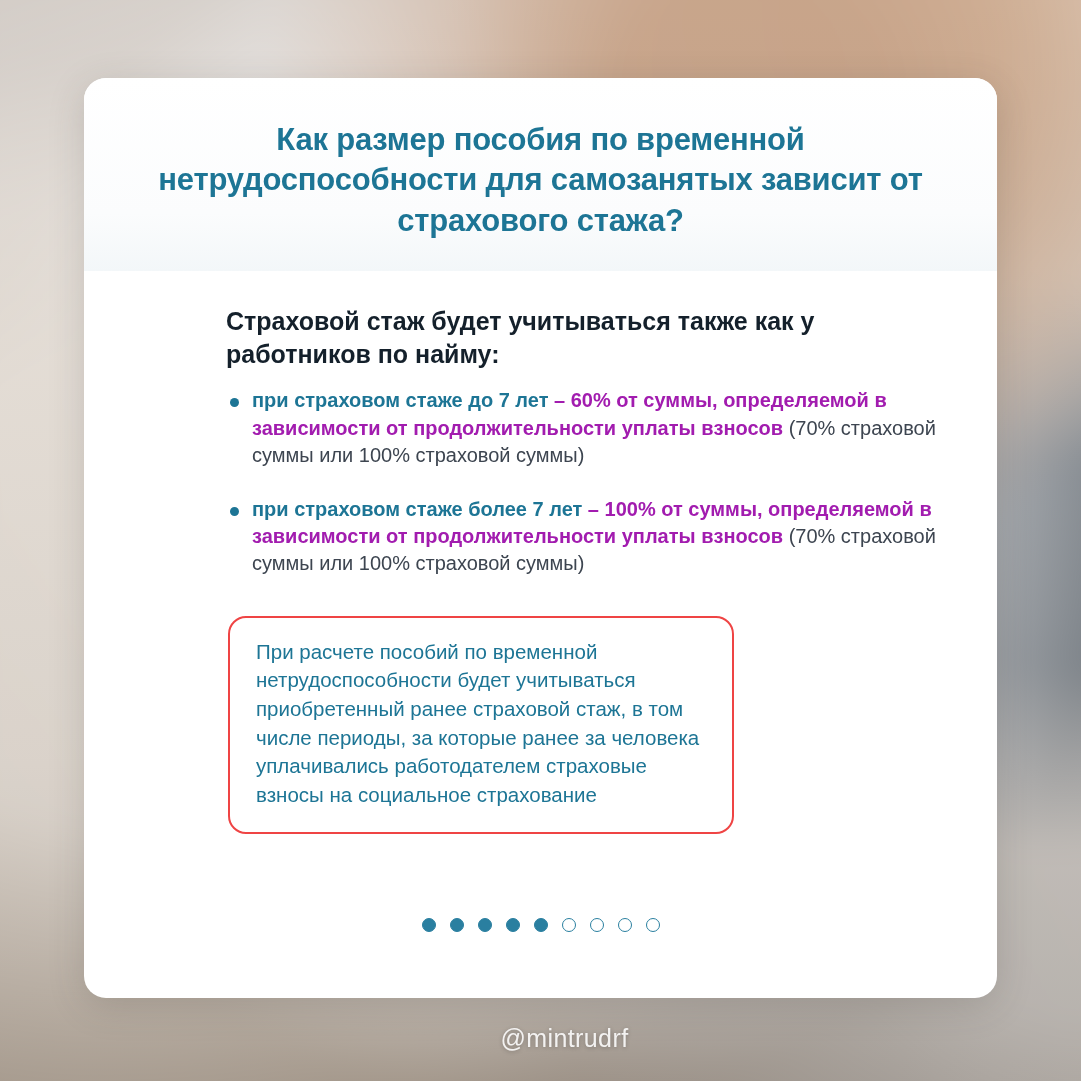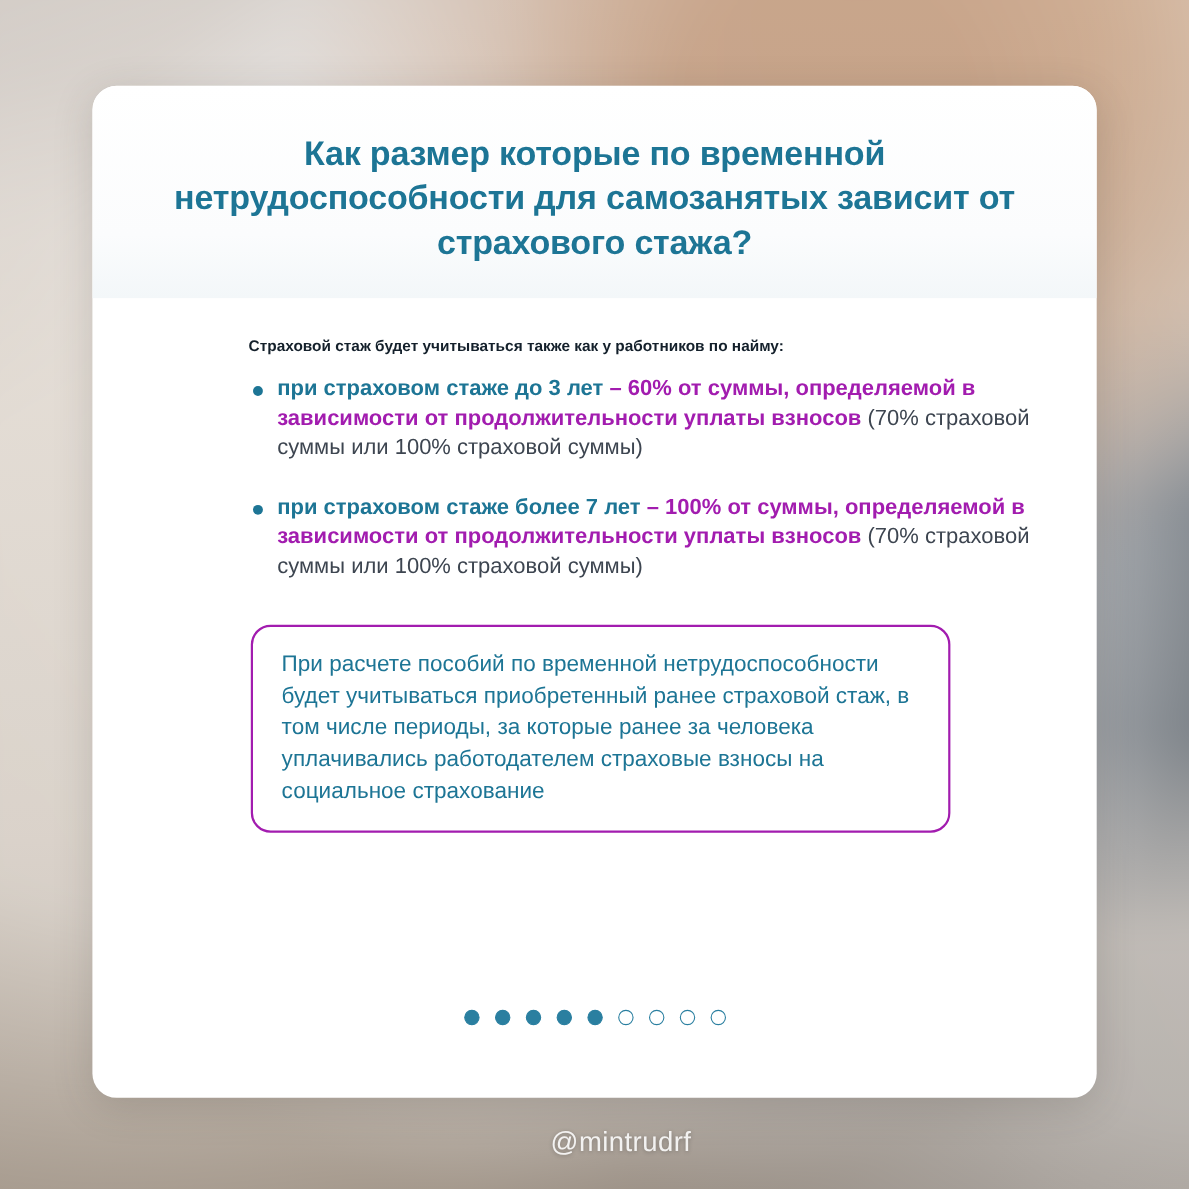--- a/index.html
+++ b/index.html
@@ -65,21 +65,21 @@
     text-align: center;
     letter-spacing: -0.2px;
   }
 
   .card-body {
     padding: 26px 52px 0 56px;
   }
 
   .lead {
     color: #14202b;
-    font-size: 14px;
+    font-size: 25px;
     line-height: 1.33;
     font-weight: bold;
     margin: 8px 0 16px 86px;
   }
 
   
   .bullets {
     list-style: none;
     margin: 0 0 0 90px;
   }
@@ -101,22 +101,22 @@
     border-radius: 50%;
     background: #1d7595;
   }
   .b-accent { color: #1d7595; font-weight: bold; }
   .b-bold   { color: #a21caf; font-weight: bold; }
   .b-norm   { color: #3d4550; font-weight: normal; }
 
   
   .note {
     margin: 38px 0 0 88px;
-    width: 636px;
-    border: 2px solid #a21caf;
+    width: 506px;
+    border: 2px solid #ef4444;
     border-radius: 18px;
     padding: 20px 26px 22px 26px;
     color: #1d7595;
     font-size: 20.5px;
     line-height: 1.40;
   }
 
   
   .dots {
     position: absolute;
@@ -152,32 +152,32 @@
 </style>
 </head>
 <body>
 
 <div class="bg"></div>
 <div class="bg-dim"></div>
 
 <div class="card">
 
   <div class="card-head">
-    <div class="title">Как размер которые по временной нетрудоспособности для самозанятых зависит от страхового стажа?</div>
+    <div class="title">Как размер пособия по временной нетрудоспособности для самозанятых зависит от страхового стажа?</div>
   </div>
 
   <div class="card-body">
 
     <div class="lead">Страховой стаж будет учитываться также как у работников по найму:</div>
 
     <ul class="bullets">
 
       <li class="bullet">
         <span class="dot"></span>
-        <span class="b-accent">при страховом стаже до 3 лет</span><span class="b-bold"> – 60% от суммы, определяемой в зависимости от продолжительности уплаты взносов </span><span class="b-norm">(70% страховой суммы или 100% страховой суммы)</span>
+        <span class="b-accent">при страховом стаже до 7 лет</span><span class="b-bold"> – 60% от суммы, определяемой в зависимости от продолжительности уплаты взносов </span><span class="b-norm">(70% страховой суммы или 100% страховой суммы)</span>
       </li>
 
 
       <li class="bullet">
         <span class="dot"></span>
         <span class="b-accent">при страховом стаже более 7 лет</span><span class="b-bold"> – 100% от суммы, определяемой в зависимости от продолжительности уплаты взносов </span><span class="b-norm">(70% страховой суммы или 100% страховой суммы)</span>
       </li>
 
     </ul>
 

